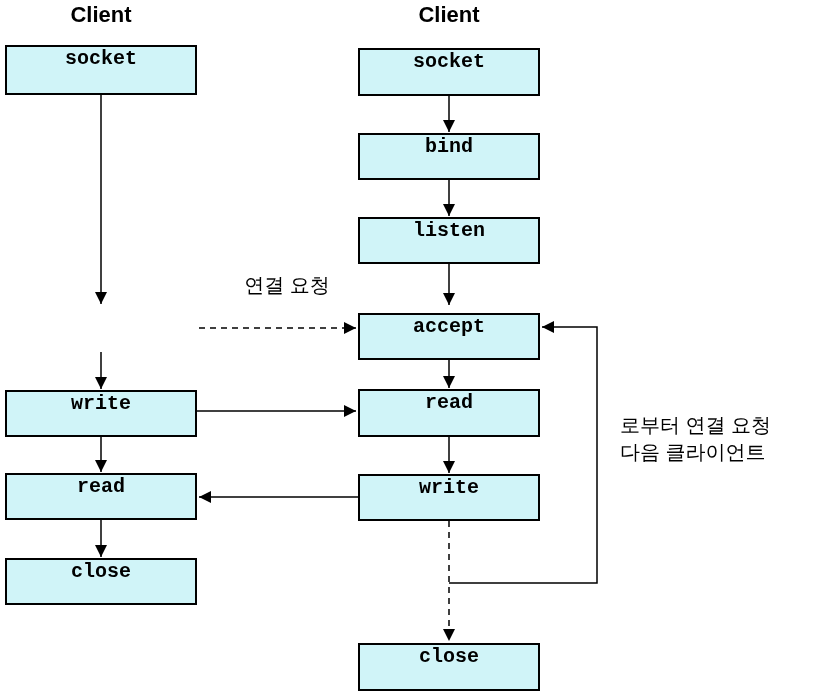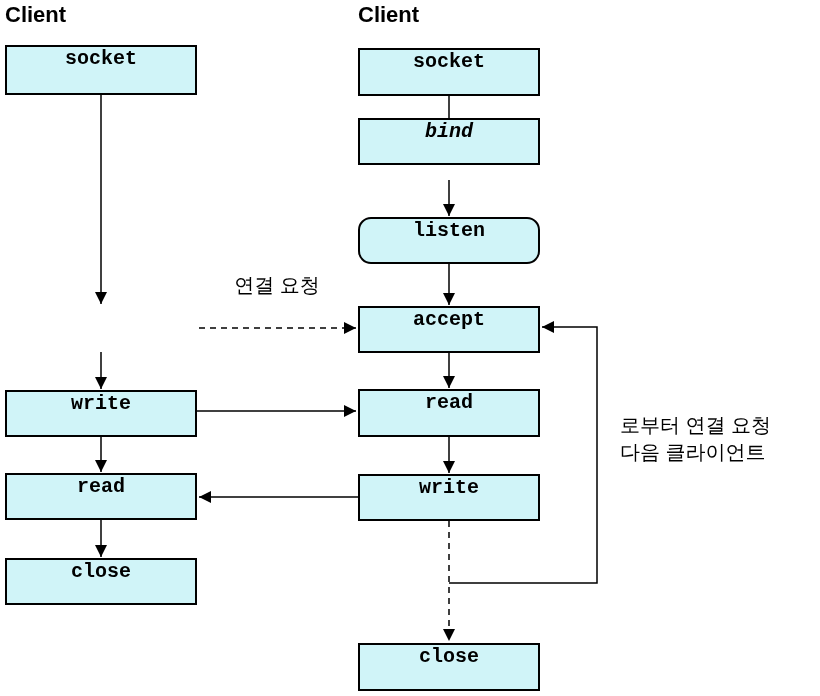--- a/index.html
+++ b/index.html
@@ -19,21 +19,21 @@
     position: absolute;
     left: 0;
     top: 0;
     width: 820px;
     height: 696px;
     pointer-events: none;
   }
   .col-title {
     position: absolute;
     top: 2px;
-    text-align: left;
+    text-align: center;
     font-weight: bold;
     font-size: 22px;
     color: var(--text, #000);
     font-family: "Liberation Sans", "DejaVu Sans", sans-serif;
   }
   .col-title.client { left: 5px;  width: 192px; }
   .col-title.server { left: 358px; width: 182px; }
   .box {
     position: absolute;
     left: 5px;
@@ -50,34 +50,34 @@
     font-size: 20px;
     color: var(--text, #000);
   }
   .box.srv { left: 358px; width: 182px; }
   .c-socket  { top: 45px;  height: 50px; }
   .c-connect { top: 305px; }
   .c-write   { top: 390px; }
   .c-read    { top: 473px; }
   .c-close   { top: 558px; }
   .s-socket  { top: 48px;  height: 48px; }
-  .s-bind    { top: 118px; font-style: italic; }
-  .s-listen  { top: 217px; border-radius: 13px; }
-  .s-accept  { top: 306px; }
+  .s-bind    { top: 133px; }
+  .s-listen  { top: 217px; }
+  .s-accept  { top: 313px; }
   .s-read    { top: 389px; height: 48px; }
   .s-write   { top: 474px; }
   .s-close   { top: 643px; height: 48px; }
   .annot {
     position: absolute;
     color: var(--text, #000);
     font-size: 20px;
     font-family: "Liberation Sans", "DejaVu Sans", sans-serif;
   }
   .annot.conn-req {
-    left: 212px;
+    left: 222px;
     top: 272px;
     width: 130px;
     text-align: center;
     white-space: nowrap;
   }
   .annot.wait-block {
     left: 620px;
     top: 412px;
     line-height: 27px;
     white-space: nowrap;

